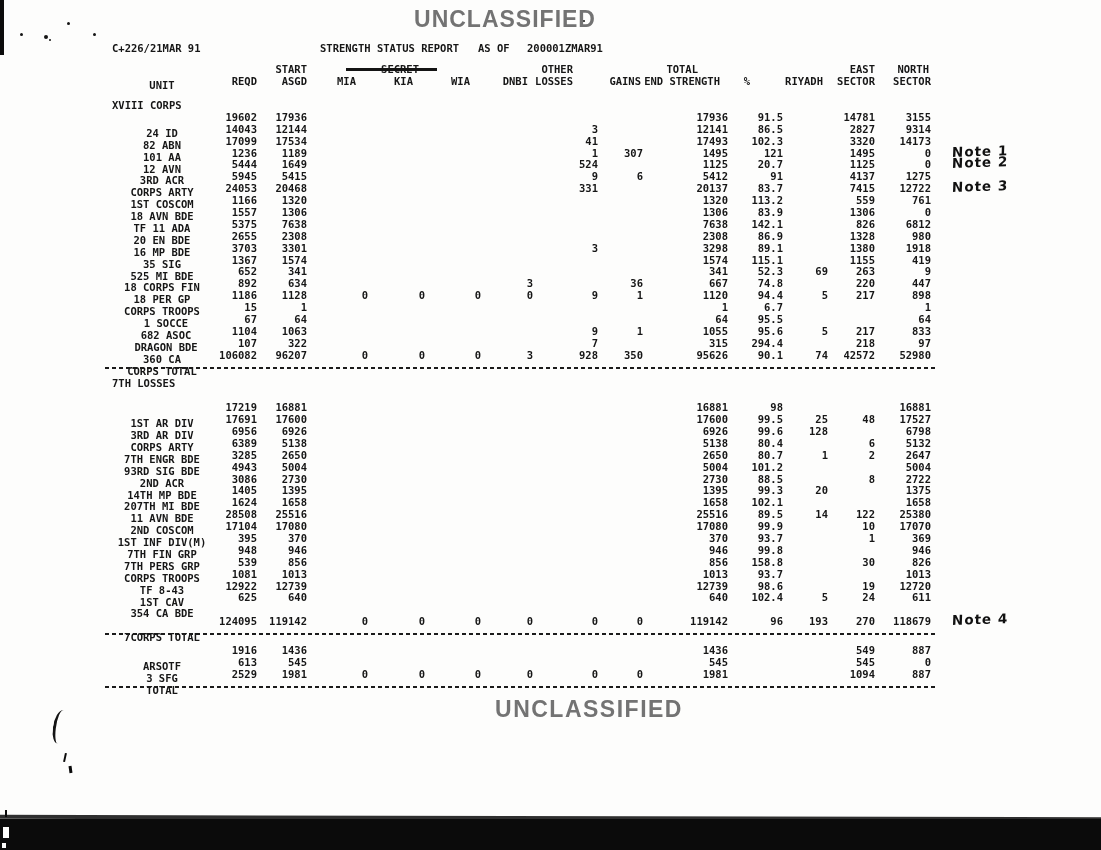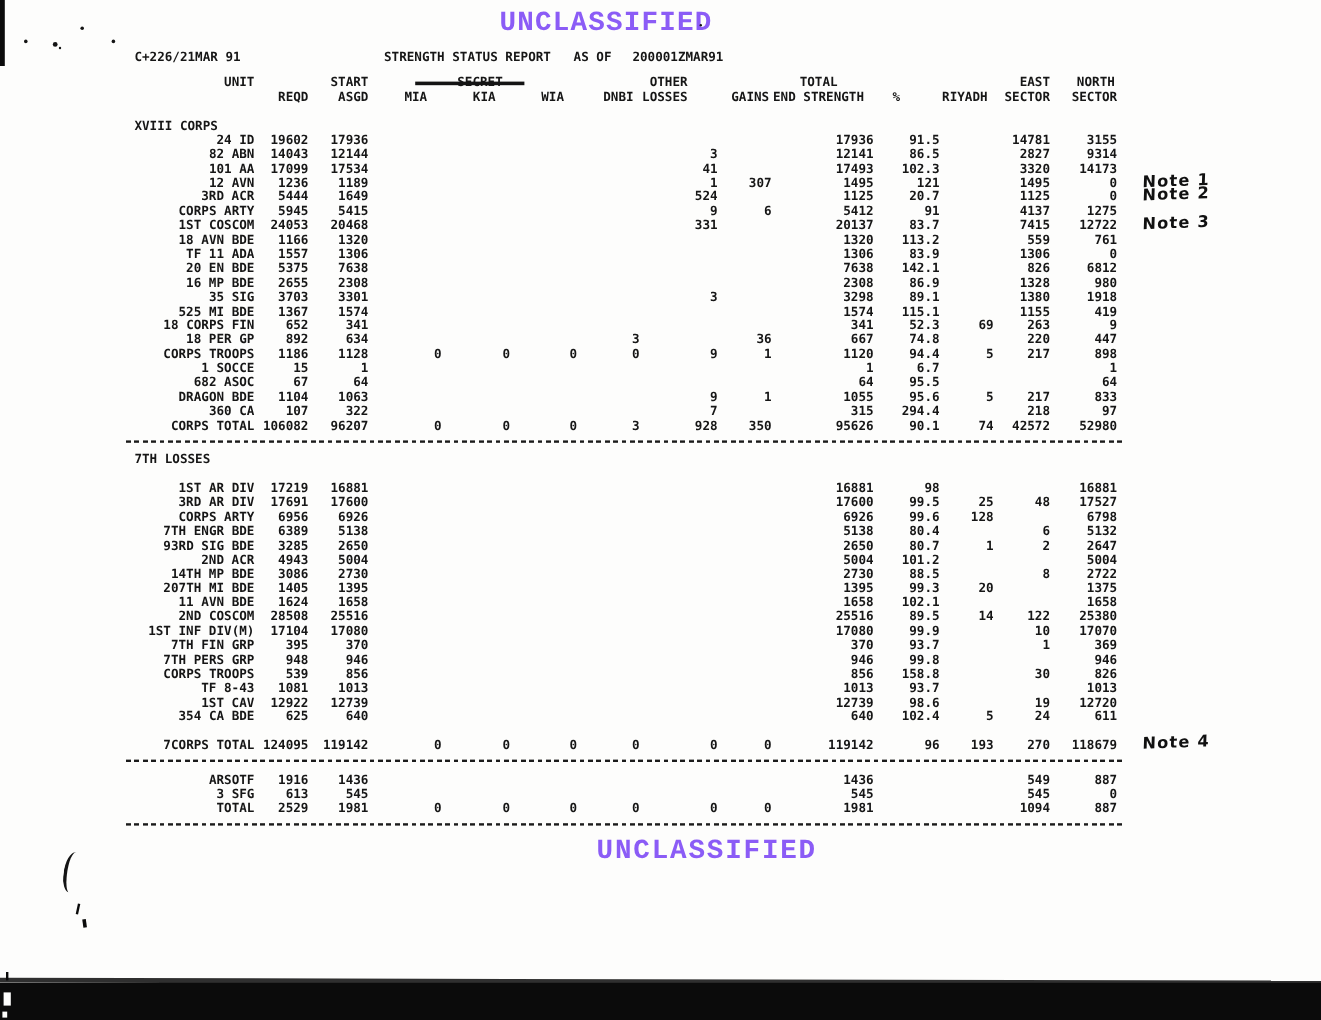--- a/index.html
+++ b/index.html
@@ -1,31 +1,31 @@
 <!DOCTYPE html>
 <html><head>
 <meta charset="utf-8">
 <style>
   html,body{margin:0;padding:0;background:#e8e8e8;}
   .page{position:relative;width:1101px;height:850px;background:#fdfdfc;overflow:hidden;
         font-family:"DejaVu Sans Mono","Liberation Mono",monospace;color:#161616;}
   
-  .banner{position:absolute;font-family:Liberation Mono, monospace;
-          font-weight:700;color:#8b5cf6;white-space:nowrap;}
+  .banner{position:absolute;font-family:Liberation Sans, sans-serif;
+          font-weight:700;color:#737373;white-space:nowrap;}
   .banner.top{left:505px;top:6px;transform:translateX(-50%);font-size:23px;letter-spacing:1px;}
   .banner.bottom{left:589px;top:696px;transform:translateX(-50%);font-size:23px;letter-spacing:1.5px;}
   
   .rpthdr span{position:absolute;top:42px;font-size:10.5px;font-weight:700;white-space:nowrap;}
   .rpthdr .p1{left:112px;} .rpthdr .p2{left:320px;} .rpthdr .p3{left:478px;} .rpthdr .p4{left:527px;}
   
   #report{position:absolute;left:112px;top:64px;width:819px;font-size:10.5px;font-weight:700;}
   .trow{position:relative;height:11.9px;line-height:11.9px;white-space:nowrap;}
   .hdr-gap{height:12.2px;}
   .c{display:inline-block;text-align:right;vertical-align:top;height:11.9px;overflow:visible;}
-  .col-unit{width:100px;text-align:right;}
+  .col-unit{width:100px;text-align:center;margin-top:16px;}
   .col-reqd{width:45px;} .col-asgd{width:50px;} .col-mia{width:61px;} .col-kia{width:57px;}
   .col-wia{width:56px;} .col-dnbi{width:52px;} .col-losses{width:65px;} .col-gains{width:45px;}
   .col-end{width:85px;} .col-pct{width:55px;} .col-riyadh{width:45px;} .col-east{width:47px;}
   .col-north{width:56px;}
   .indent{padding-left:8px;width:92px;}
   .h1.col-kia{transform:translateX(-6px);}
   .h1.col-losses{transform:translateX(-25px);}
   .h1.col-end{transform:translateX(-30px);}
   .h1.col-north{transform:translateX(-2px);}
   .h2.col-mia{transform:translateX(-12px);}

